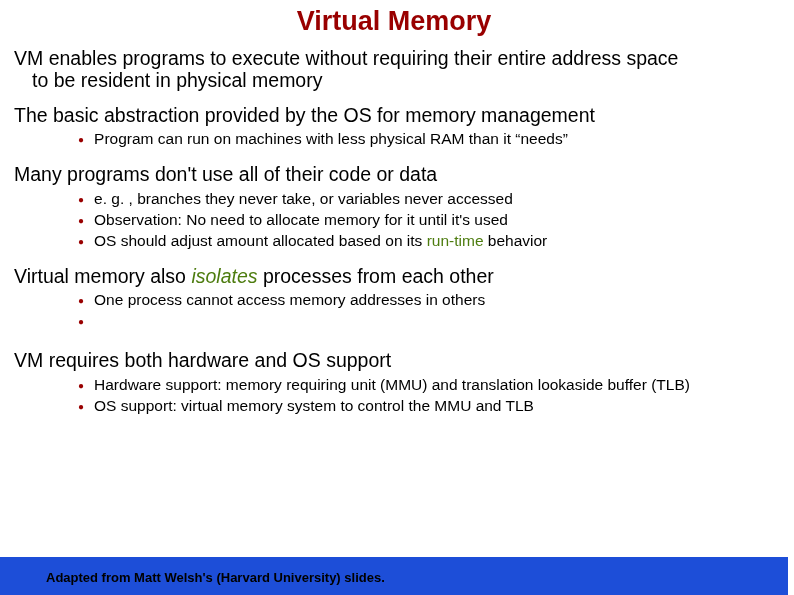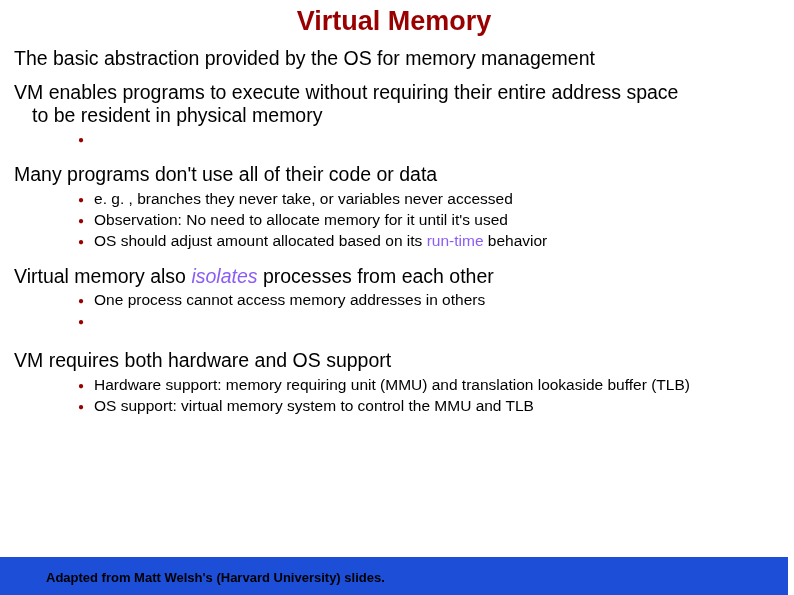--- a/index.html
+++ b/index.html
@@ -7,44 +7,45 @@
   .slide { width: 788px; height: 595px; position: relative; }
   .title { color: #990000; font-weight: bold; font-size: 27px; text-align: center; padding-top: 6px; padding-bottom: 4px; }
   .body { padding: 0 14px 0 14px; }
   .para { font-size: 19.5px; line-height: 1.15; margin-top: 6px; color: #000; }
   .para + .para { margin-top: 12px; }
   .indent-continue { padding-left: 18px; }
   .sub-list { margin: 4px 0 14px 64px; }
   .sub-list .li { display: flex; align-items: flex-start; margin: 2px 0; }
   .sub-list .bullet { color: #990000; font-size: 10px; line-height: 18px; margin-right: 10px; margin-top: 1px; flex: 0 0 auto; }
   .sub-list .txt { font-size: 15.5px; line-height: 1.2; color: #000; }
-  .accent { color: #8b5cf6; }
+  .accent { color: #4d7c0f; }
   .italic { font-style: italic; }
   .footer { position: absolute; left: 0; right: 0; bottom: 0; height: 38px; background: #1d4ed8; }
   .footer .credit { position: absolute; left: 46px; bottom: 10px; font-size: 13px; font-weight: bold; color: #000; }
   .gap-lg { margin-top: 18px; }
 </style>
 </head>
 <body>
 
 <div class="slide">
 
   <div class="title">Virtual Memory</div>
 
   <div class="body">
 
-    <div class="para">The basic abstraction provided by the OS for memory management</div>
-
     <div class="para">
       <span>VM enables programs to execute without requiring their entire address space</span><br>
       <span class="indent-continue">to be resident in physical memory</span>
     </div>
+
+    <div class="para">The basic abstraction provided by the OS for memory management</div>
     <div class="sub-list">
       <div class="li">
         <span class="bullet">●</span>
+        <span class="txt">Program can run on machines with less physical RAM than it “needs”</span>
       </div>
     </div>
 
     <div class="para">Many programs don't use all of their code or data</div>
     <div class="sub-list">
       <div class="li">
         <span class="bullet">●</span>
         <span class="txt">e. g. , branches they never take, or variables never accessed</span>
       </div>
       <div class="li">

